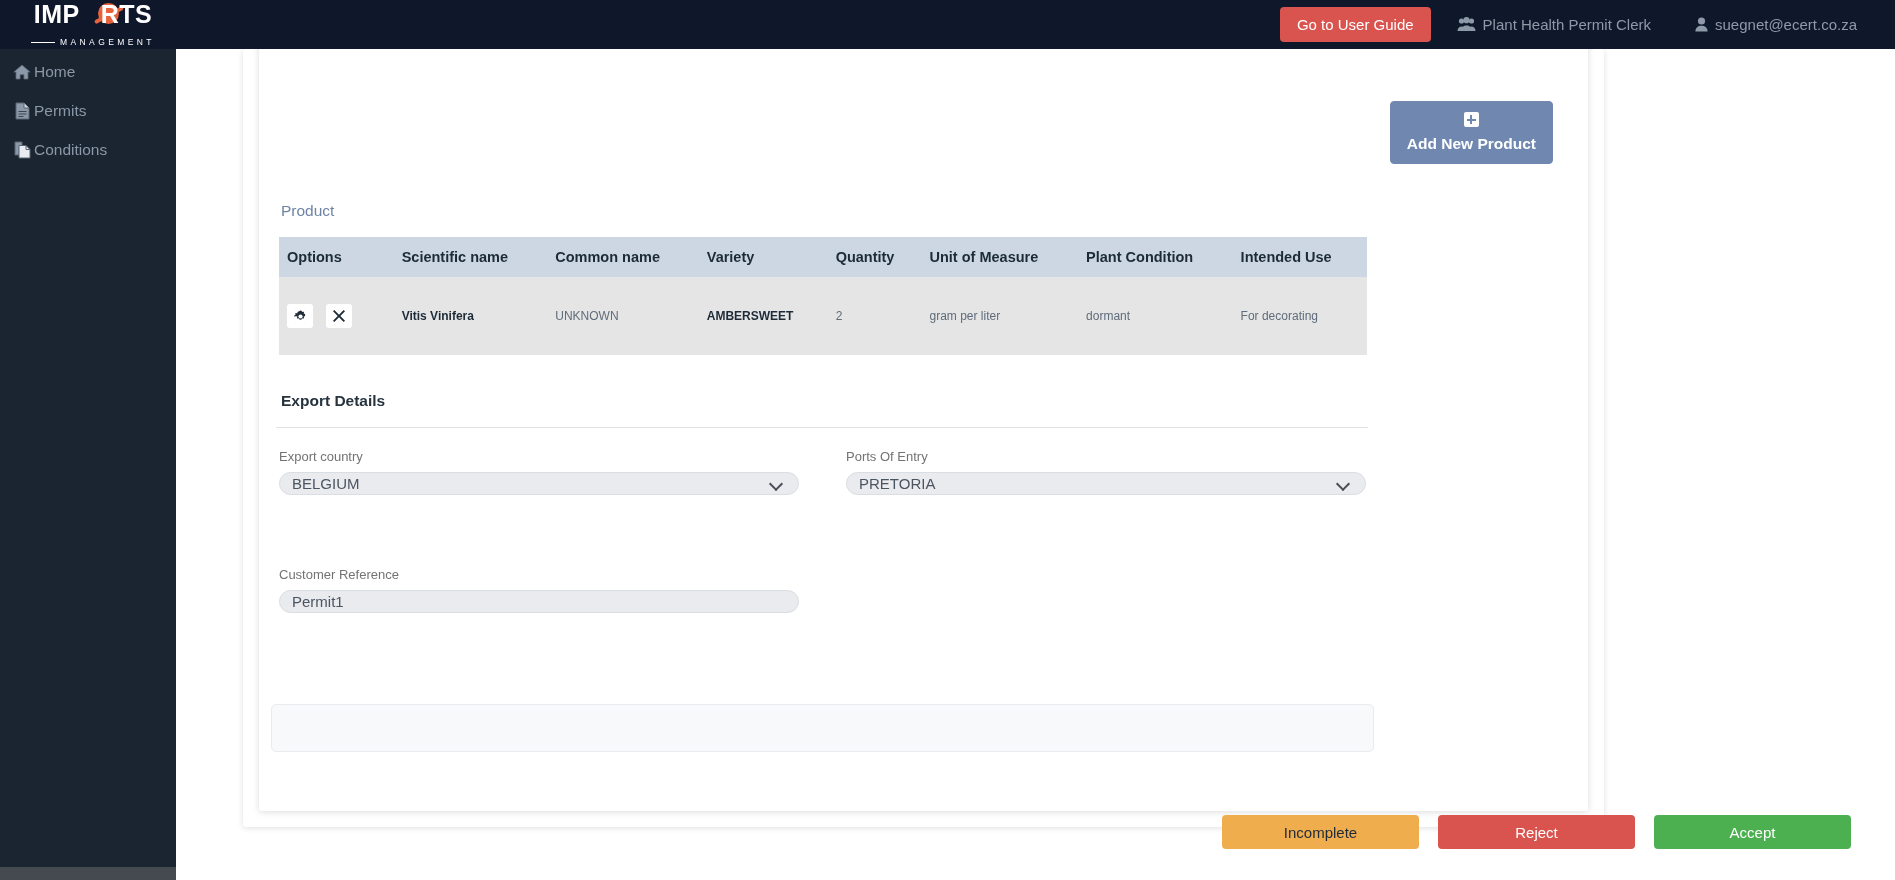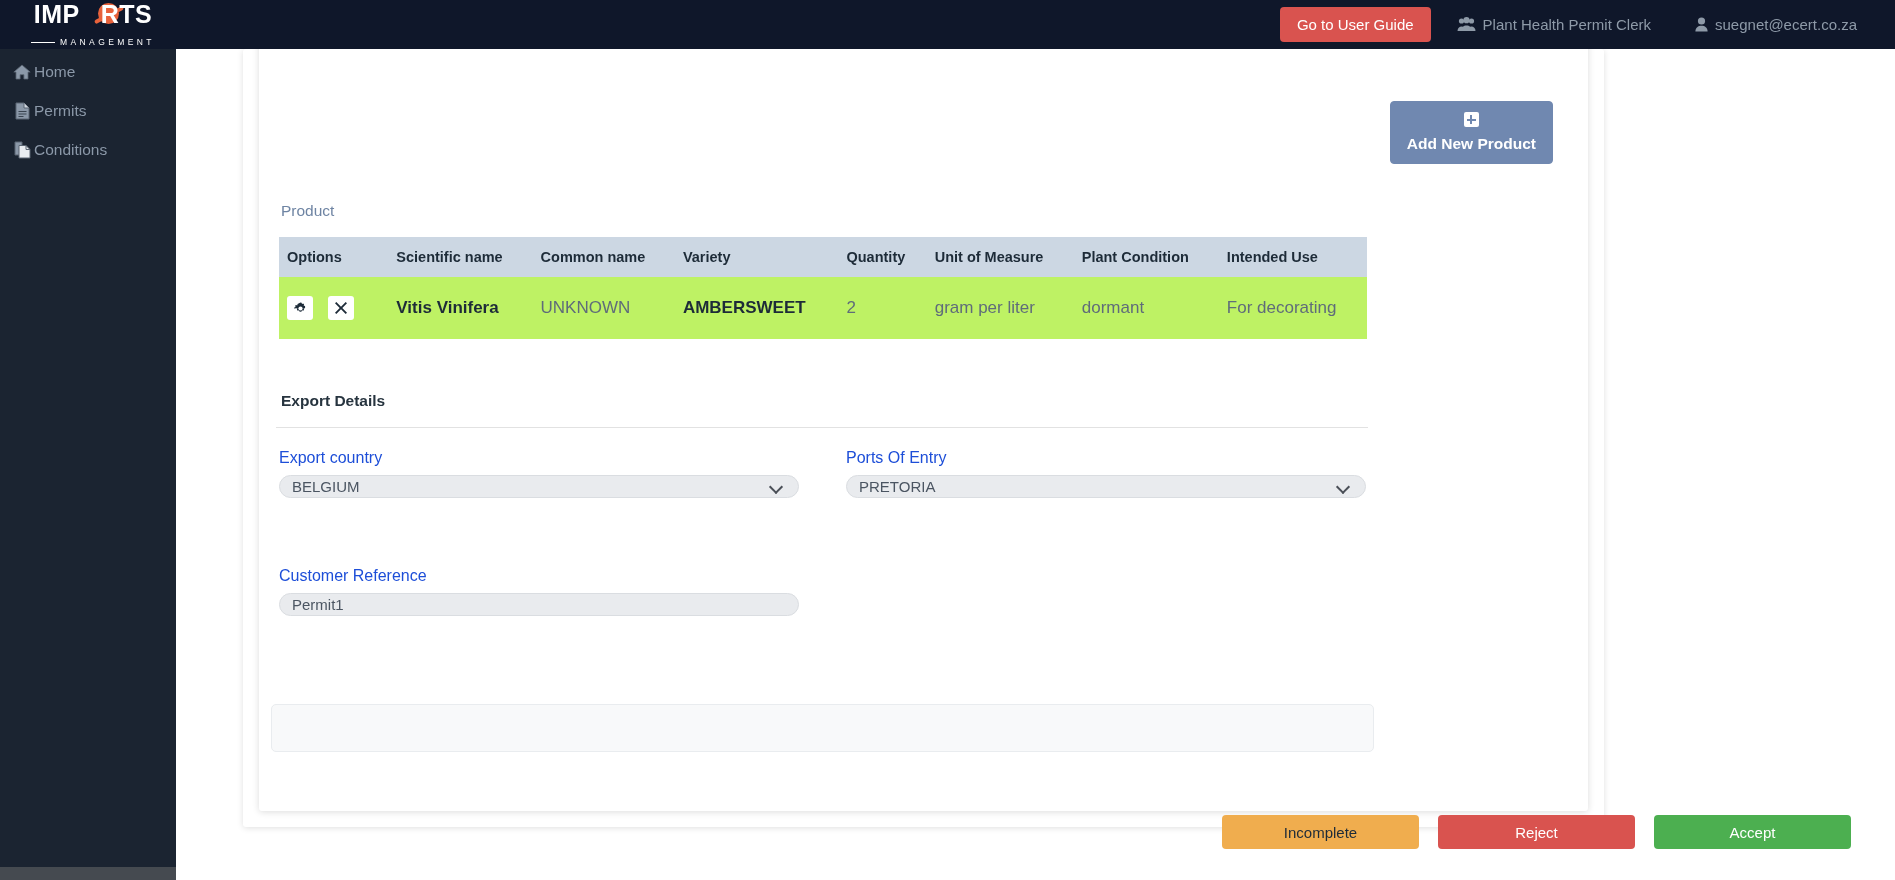--- a/index.html
+++ b/index.html
@@ -142,22 +142,22 @@
     position: absolute; left: 3px; top: 188px;
     width: 1088px; border-collapse: collapse;
   }
   .product-table th {
     background: #ccd7e3; color: #1d2b38;
     font-size: 14.5px; font-weight: bold;
     text-align: left; padding: 12px 8px 12px 8px;
     white-space: nowrap;
   }
   .product-table td {
-    background: #bef264; color: #5f6c7a;
-    font-size: 17px; padding: 19px 8px;
+    background: #e5e5e5; color: #5f6c7a;
+    font-size: 12px; padding: 27px 8px;
     white-space: nowrap;
   }
   .product-table td.strong { color: #1d2b38; font-weight: bold; }
   .opt-btn {
     width: 26px; height: 24px; background: #ffffff;
     border: none; border-radius: 3px; cursor: pointer;
     display: inline-flex; align-items: center; justify-content: center;
     margin-right: 10px; vertical-align: middle;
   }
 
@@ -166,21 +166,21 @@
     position: absolute; left: 5px; top: 343px;
     font-size: 15.5px; font-weight: bold; color: #27343f;
   }
   .hr {
     position: absolute; left: 0px; top: 378px;
     width: 1092px; height: 1px; background: #e2e2e2;
   }
 
   .field { position: absolute; }
   .field-label {
-    font-size: 16px; color: #1d4ed8; margin-bottom: 8px; display:block;
+    font-size: 13px; color: #737373; margin-bottom: 8px; display:block;
   }
   .select-box, .text-box {
     width: 100%; height: 23px;
     background: #e9ebee; border: 1px solid #dadde1;
     border-radius: 16px; color: #4b5562; font-size: 15px;
     padding: 0 12px; display: flex; align-items: center;
     font-family: "Liberation Sans", sans-serif;
   }
   .select-box { justify-content: space-between; cursor: pointer; }
   .chev {

